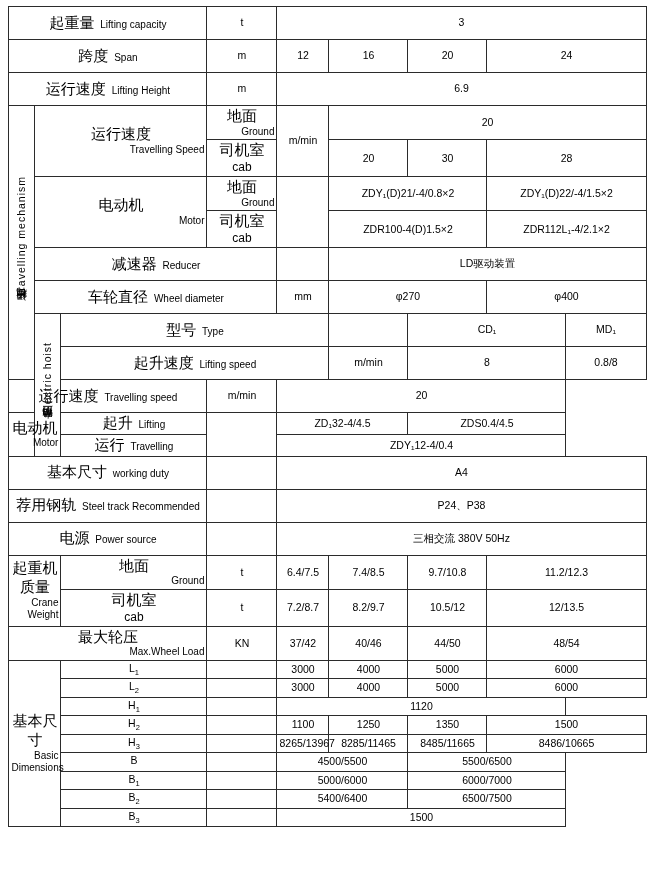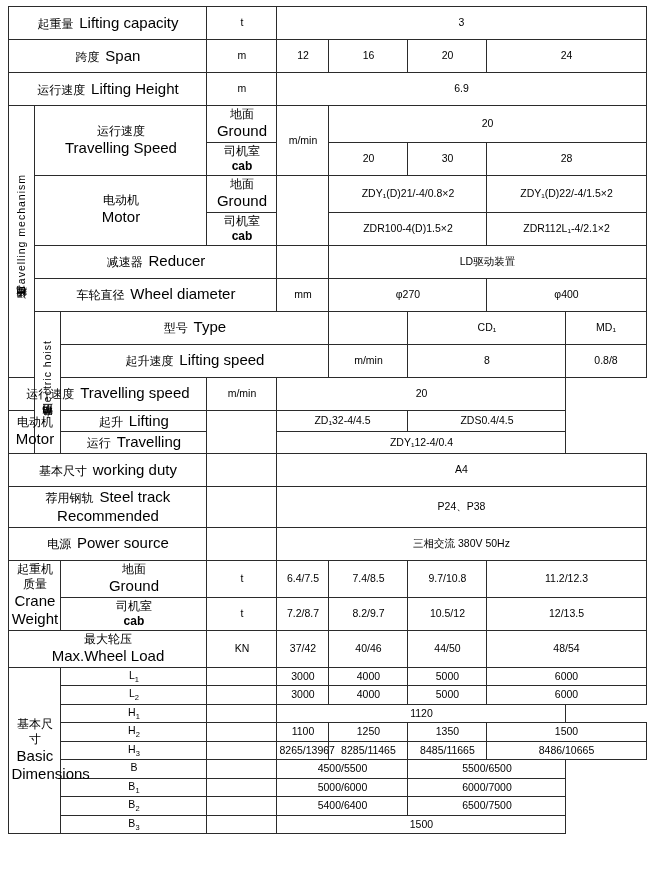--- a/index.html
+++ b/index.html
@@ -9,24 +9,24 @@
   td{border:1px solid #2b2b2b;text-align:center;vertical-align:middle;font-size:10.5px;line-height:1.25;padding:1px 2px;}
   .vert{
     writing-mode:vertical-rl;
     transform:rotate(180deg);
     white-space:nowrap;
     font-size:10.5px;
     line-height:1.3;
     letter-spacing:1px;
   }
   .vwrap{display:flex;align-items:center;justify-content:center;height:100%;}
-  .cn{font-size:12px;}
-  .en{font-size:15px;}
+  .cn{font-size:15px;}
+  .en{font-size:10px;text-align:right;}
   .sub{font-size:7.5px;vertical-align:sub;}
-  .bigcab{font-size:12px;font-weight:bold;}
+  .bigcab{font-size:12px;font-weight:normal;}
   .nowrap{white-space:nowrap;margin-top:8px;}
   .tall{height:30px;}
 </style>
 </head>
 <body>
 
 <div id="sheet">
 <table>
   <colgroup>
     <col style="width:26px">

